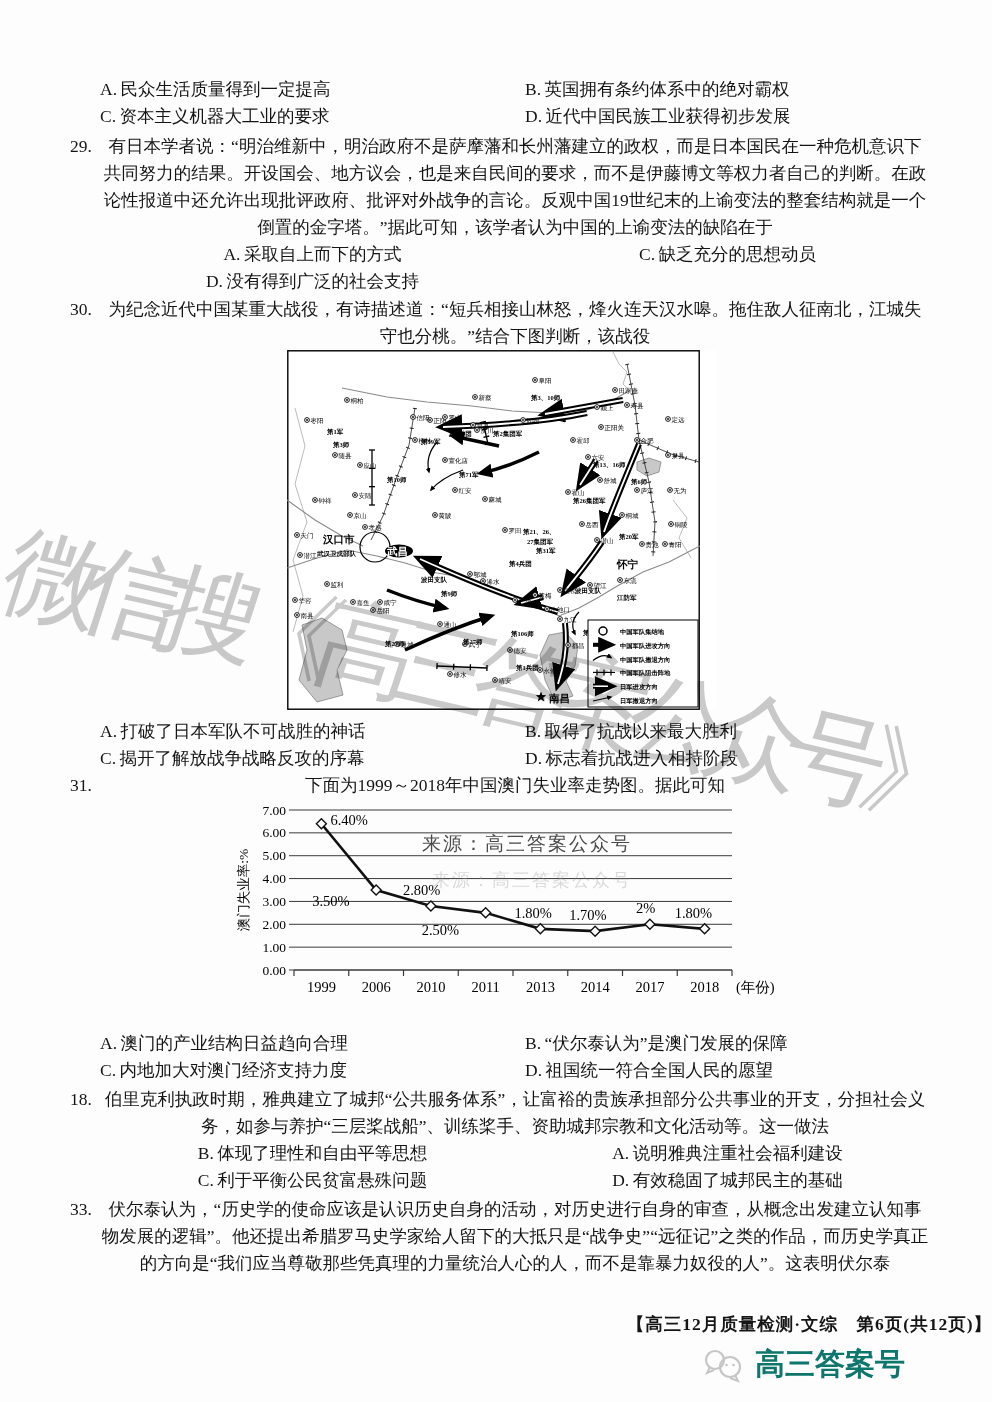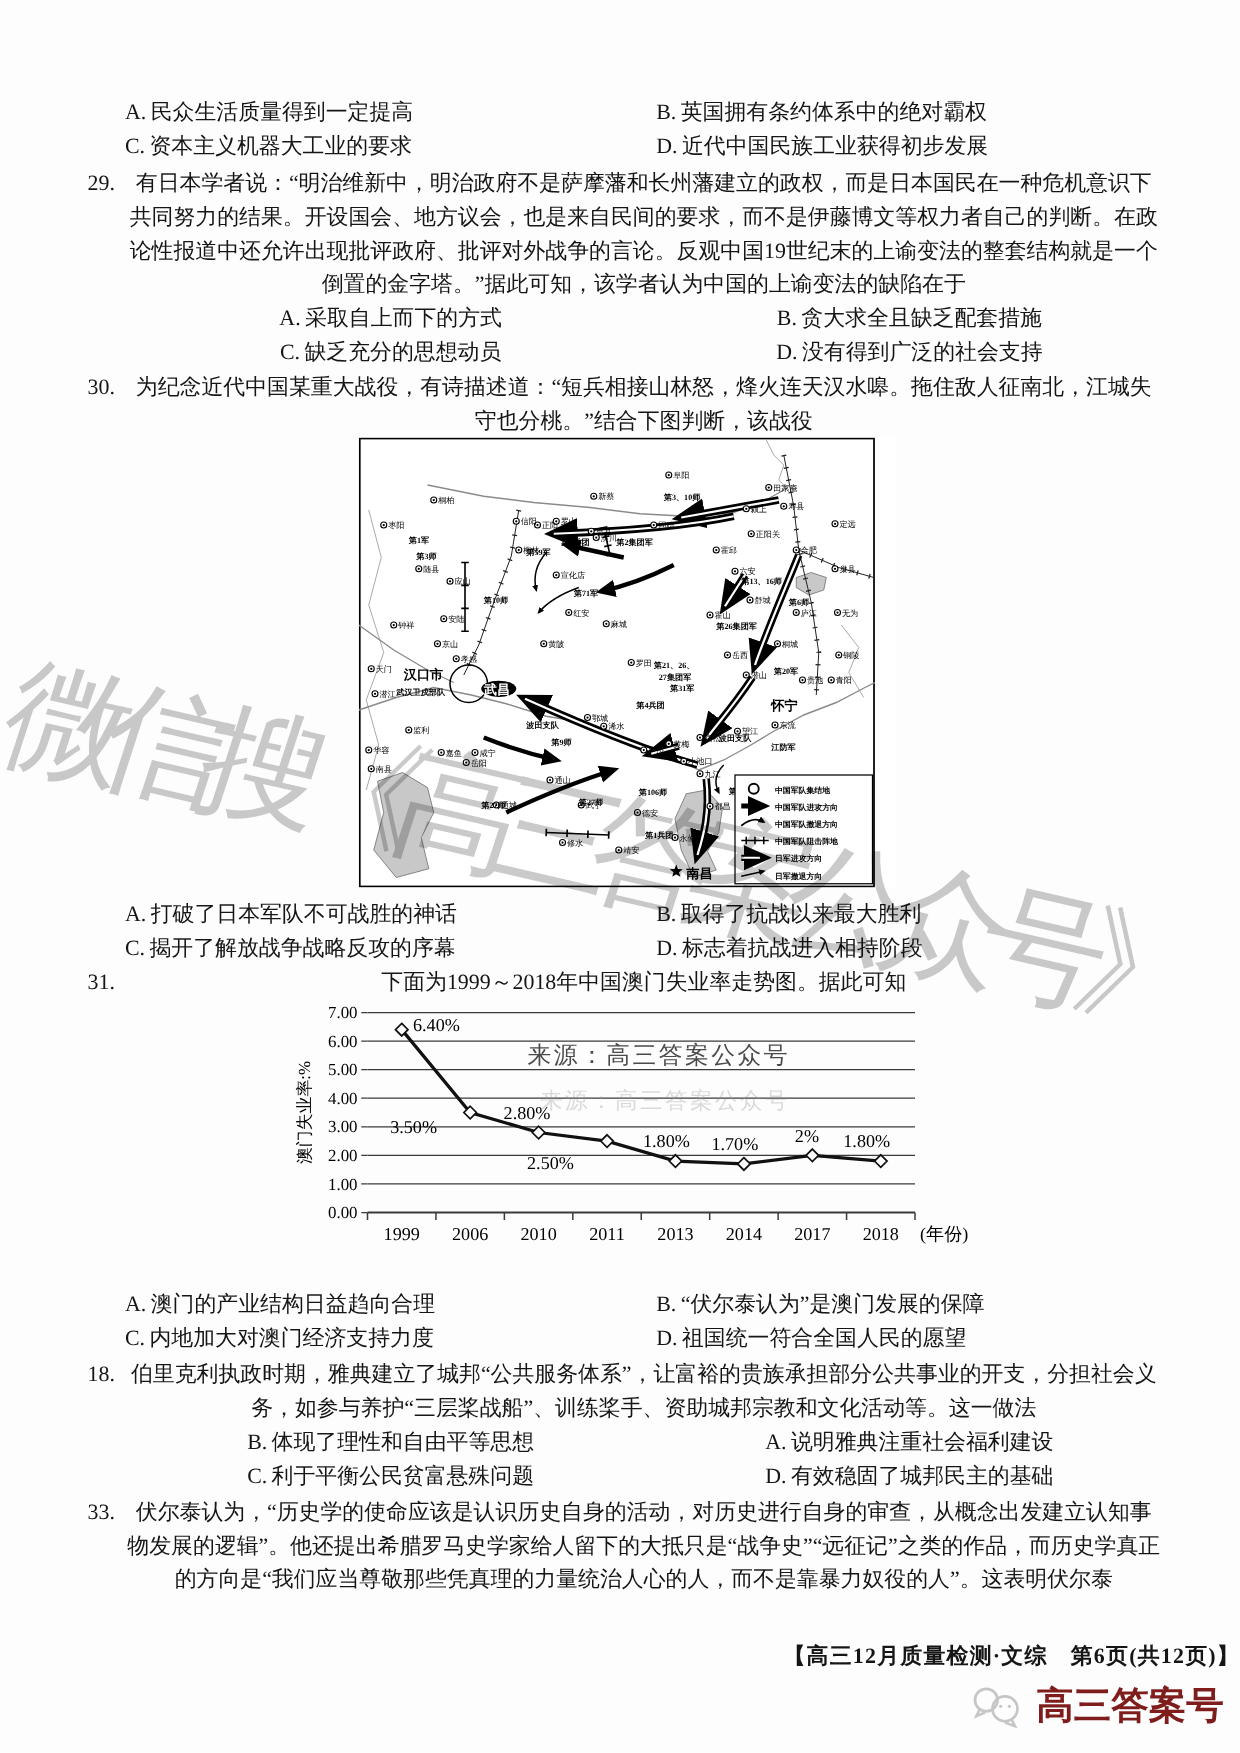--- a/index.html
+++ b/index.html
@@ -13,21 +13,21 @@
   .opts{display:grid;grid-template-columns:425px 1fr;font-size:17.5px;line-height:27px;}
   .opts-pos{left:100px;width:830px;}
   .opt{white-space:nowrap;}
   #map-wrap{left:287px;top:350px;width:429px;height:360px;background:#fff;}
   #chart-wrap{left:232px;top:798px;width:555px;height:215px;}
   svg text{font-family:"Liberation Serif",serif;}
   .footer{top:1312px;left:0;width:100%;text-align:right;font-size:17.5px;font-weight:600;letter-spacing:1px;}
   .diag-wm{top:505px;left:28px;font-size:100px;letter-spacing:-20px;white-space:nowrap;
            color:#8f8f8f;opacity:.48;transform:rotate(13deg) skewX(-5deg);transform-origin:0 0;
            mix-blend-mode:multiply;pointer-events:none;z-index:9;font-family:"Liberation Serif",serif;}
-  .corner{top:1344px;left:775px;display:flex;align-items:center;gap:10px;color:#7f1d1d;
+  .corner{top:1344px;left:701px;display:flex;align-items:center;gap:10px;color:#0f766e;
           font-size:30px;font-weight:bold;text-shadow:1px 1px 0 #fff;}
 </style>
 </head>
 <body>
 
 <div class="page">
 
   <div class="opts abs opts-pos" style="top:76px">
       <span class="opt">A. 民众生活质量得到一定提高</span>
       <span class="opt">B. 英国拥有条约体系中的绝对霸权</span>
@@ -35,21 +35,20 @@
       <span class="opt">D. 近代中国民族工业获得初步发展</span>
     </div>
 
   <div class="qblock abs" style="top:133px">
     <div class="stem">
       <span class="qnum">29.</span>
       <span class="qtext">有日本学者说：“明治维新中，明治政府不是萨摩藩和长州藩建立的政权，而是日本国民在一种危机意识下共同努力的结果。开设国会、地方议会，也是来自民间的要求，而不是伊藤博文等权力者自己的判断。在政论性报道中还允许出现批评政府、批评对外战争的言论。反观中国19世纪末的上谕变法的整套结构就是一个倒置的金字塔。”据此可知，该学者认为中国的上谕变法的缺陷在于</span>
     </div>
     <div class="opts" style="margin-left:38px">
         <span class="opt">A. 采取自上而下的方式</span>
-        <span class="opt">B. 贪大求全且缺乏配套措施</span>
         <span class="opt">C. 缺乏充分的思想动员</span>
         <span class="opt">D. 没有得到广泛的社会支持</span>
       </div>
   </div>
 
   <div class="qblock abs" style="top:296px">
     <div class="stem">
       <span class="qnum">30.</span>
       <span class="qtext">为纪念近代中国某重大战役，有诗描述道：“短兵相接山林怒，烽火连天汉水嗥。拖住敌人征南北，江城失守也分桃。”结合下图判断，该战役</span>
     </div>

